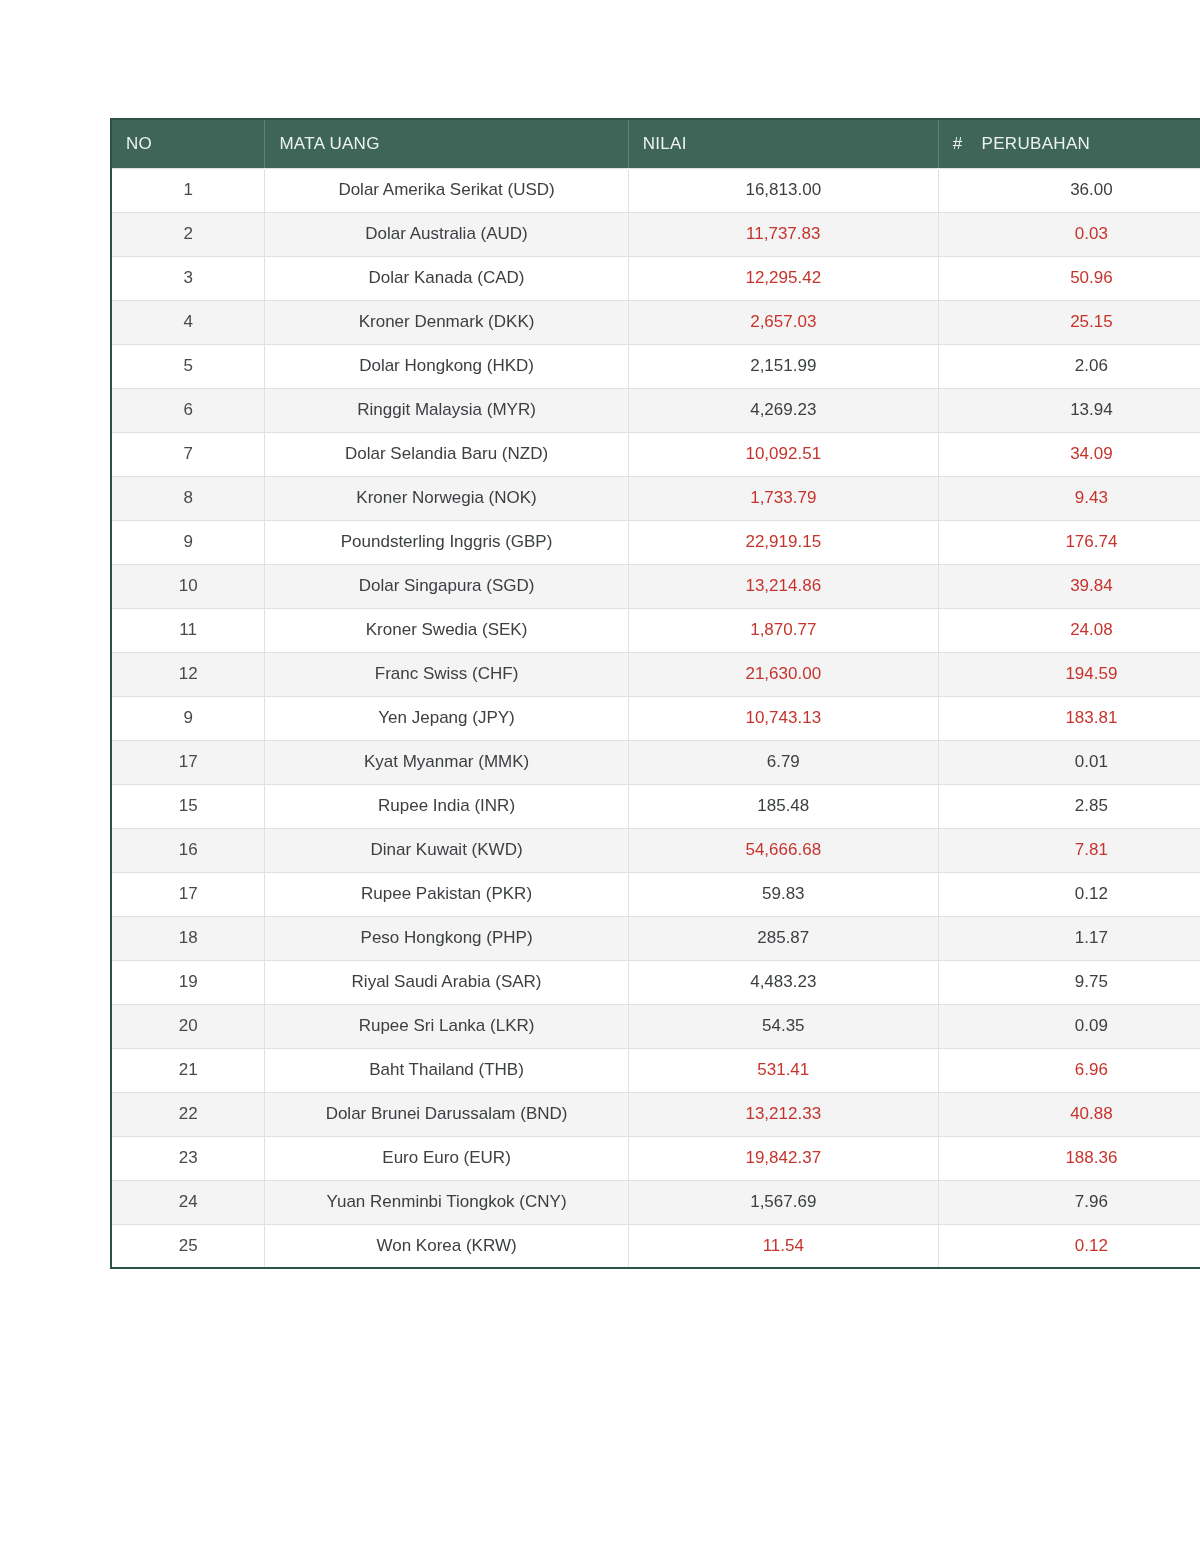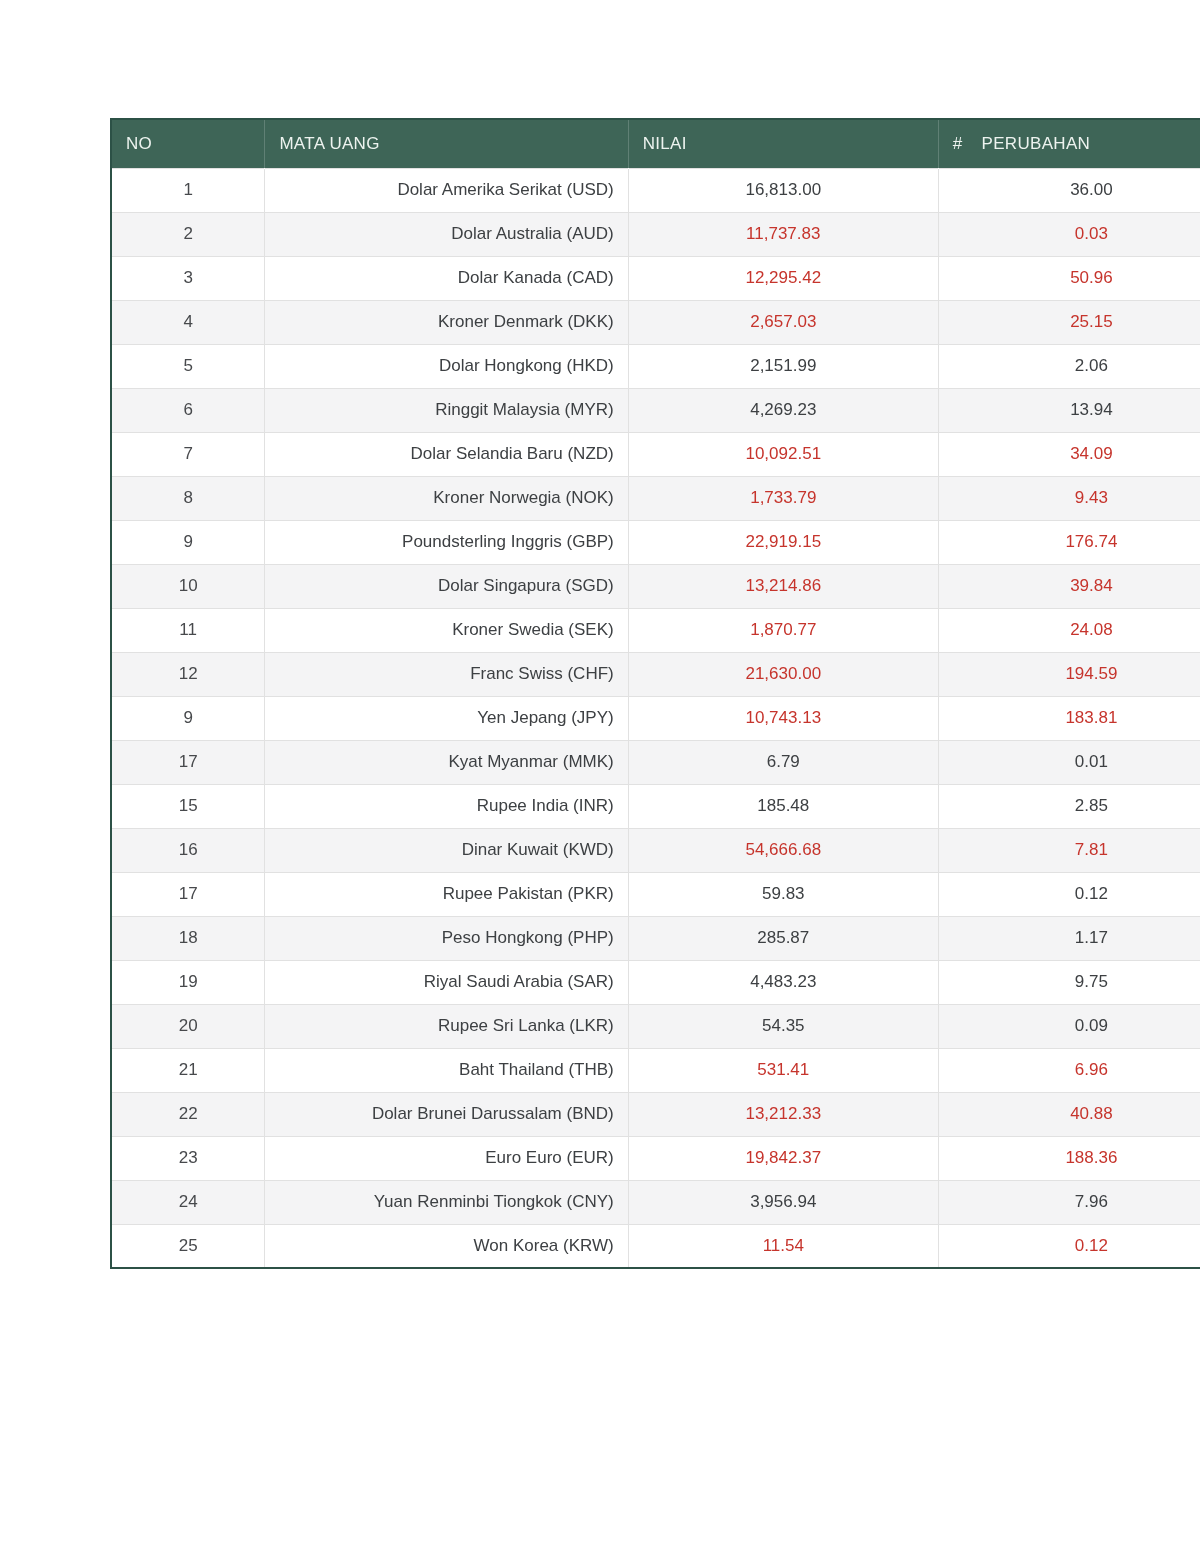--- a/index.html
+++ b/index.html
@@ -61,21 +61,21 @@
     white-space:nowrap;
     overflow:hidden;
   }
   tbody td + td{
     border-left:1px solid var(--grid);
   }
   tbody tr:nth-child(even){
     background:var(--row-alt);
   }
   td.c-no{text-align:center;color:#47494c;}
-  td.c-cur{text-align:right;}
+  td.c-cur{text-align:center;}
   td.num{text-align:center;}
   tr.red td.num{color:var(--red);}
 </style>
 </head>
 <body>
 
 <div class="table-wrap">
   <table>
     <colgroup>
       <col class="col-no">
@@ -249,21 +249,21 @@
   <tr class="red">
     <td class="c-no">23</td>
     <td class="c-cur">Euro Euro (EUR)</td>
     <td class="c-val num">19,842.37</td>
     <td class="c-chg num">188.36</td>
   </tr>
 
   <tr>
     <td class="c-no">24</td>
     <td class="c-cur">Yuan Renminbi Tiongkok (CNY)</td>
-    <td class="c-val num">3,956.94</td>
+    <td class="c-val num">1,567.69</td>
     <td class="c-chg num">7.96</td>
   </tr>
 
   <tr class="red">
     <td class="c-no">25</td>
     <td class="c-cur">Won Korea (KRW)</td>
     <td class="c-val num">11.54</td>
     <td class="c-chg num">0.12</td>
   </tr>
 </tbody>

